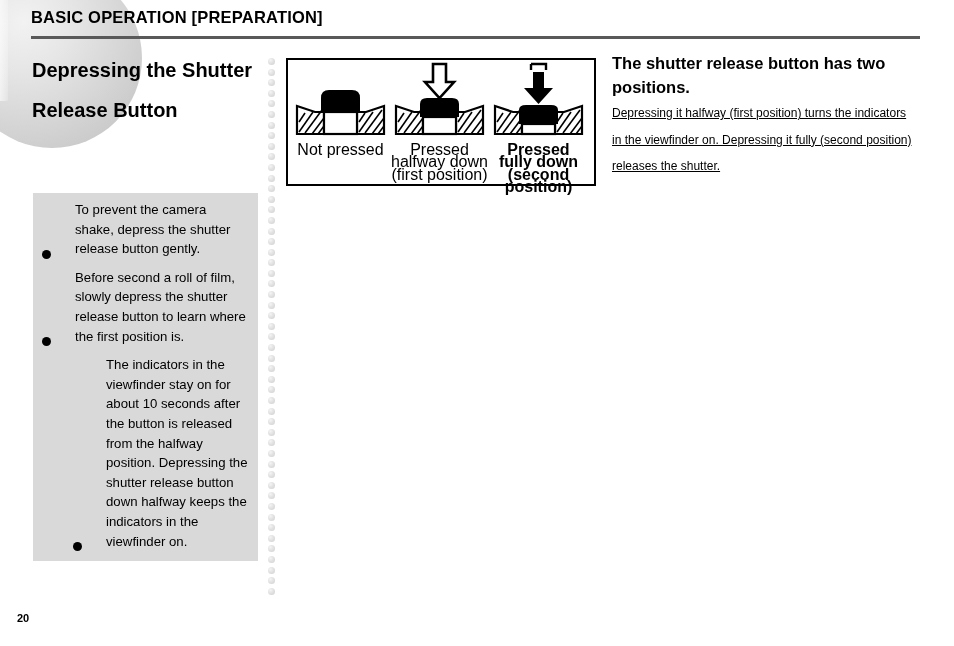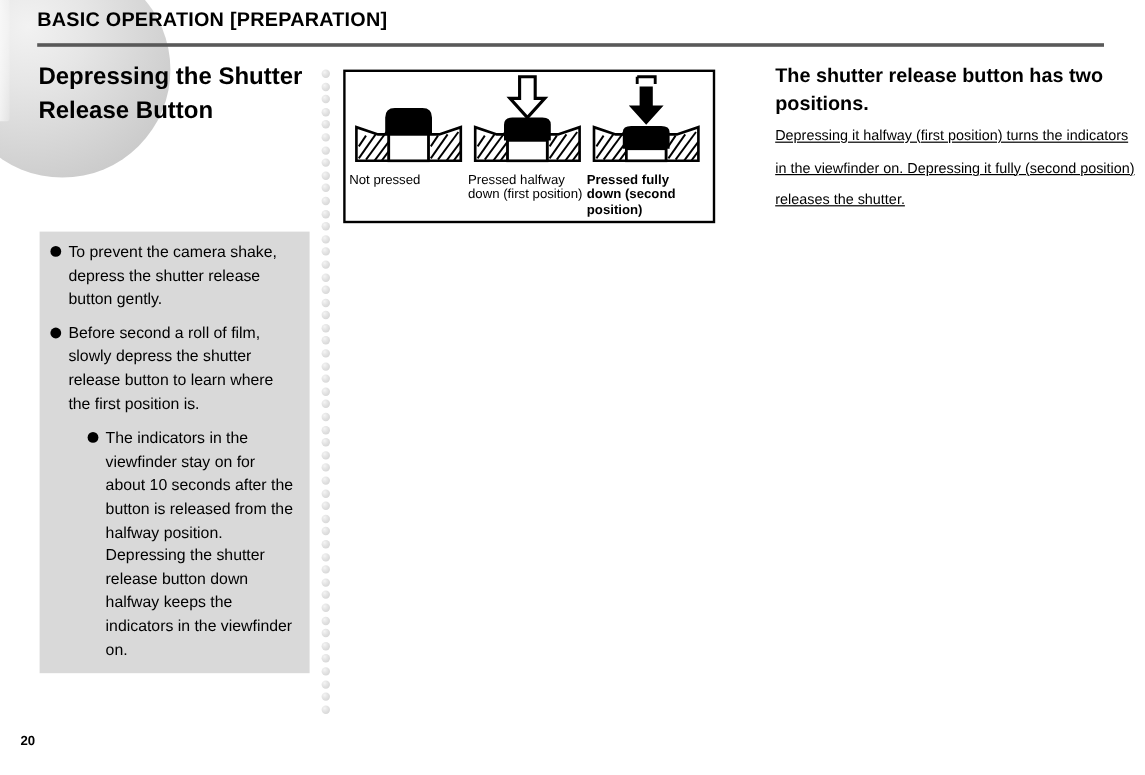--- a/index.html
+++ b/index.html
@@ -56,37 +56,38 @@
   }
 
   
   #section-title {
     position: absolute;
     left: 32px;
     top: 50px;
     width: 225px;
     font-size: 20px;
     font-weight: bold;
-    line-height: 28px;
+    line-height: 40px;
   }
 
   #notes-panel {
     position: absolute;
     left: 33px;
     top: 193px;
     width: 225px;
     background: #d9d9d9;
     padding: 7px 0 10px 0;
     box-sizing: border-box;
   }
   .note-item {
     display: flex;
-    align-items: flex-start;
+    align-items: flex-end;
     padding: 0 10px 0 9px;
     margin-bottom: 9px;
+    gap: 18px;
   }
   .note-item:last-child { margin-bottom: 0; padding-left: 40px; }
   .note-bullet {
     flex: 0 0 auto;
     width: 9px;
     height: 9px;
     border-radius: 50%;
     background: #000000;
     margin-top: 5px;
     margin-right: 6px;
@@ -138,31 +139,31 @@
     left: 0;
     top: 0;
     width: 99px;
     height: 86px;
   }
   .fig-caption {
     position: absolute;
     left: 0;
     top: 84px;
     width: 99px;
-    font-size: 11px;
+    text-align: center;
+    font-size: 16px;
     line-height: 12.4px;
   }
 
   
   #right-col {
     position: absolute;
     left: 612px;
     top: 52px;
     width: 300px;
-    margin-left: 34px;
   }
   #right-head {
     font-size: 16.5px;
     font-weight: bold;
     line-height: 23.5px;
     margin-bottom: 1px;
   }
   #right-body {
     font-size: 12px;
     line-height: 26.5px;

